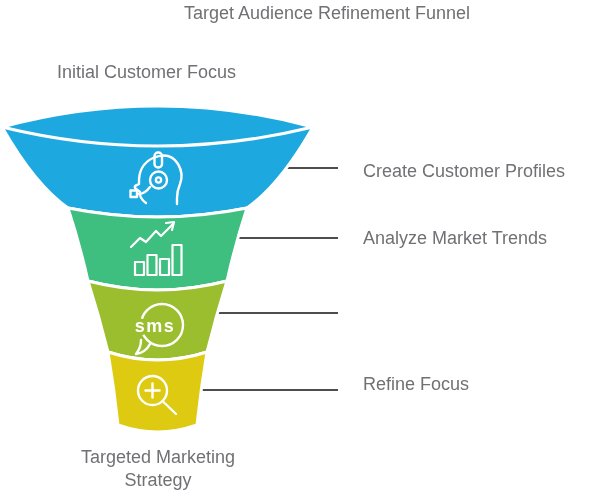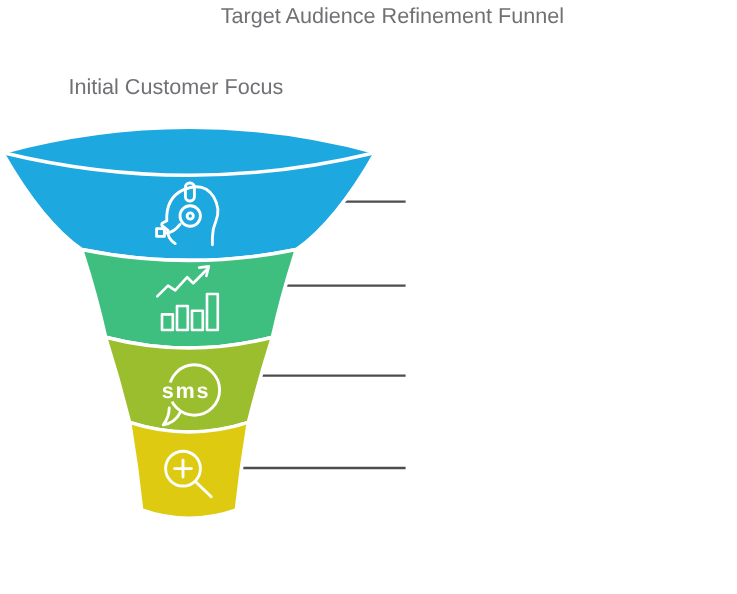--- a/index.html
+++ b/index.html
@@ -70,14 +70,18 @@
     </g>
 
     <g stroke="#FFFFFF" stroke-width="2.4" fill="none" stroke-linecap="round" stroke-linejoin="round">
       <circle cx="152.5" cy="295.5" r="14.5"></circle>
       <path d="M145.5,295.5 H159.5"></path>
       <path d="M152.5,288.5 V302.5"></path>
       <path d="M163,306.5 L176,319"></path>
     </g>
   </svg>
 
+  <div id="stage-label-0" class="txt stage-label">Create Customer Profiles</div>
+  <div id="stage-label-1" class="txt stage-label">Analyze Market Trends</div>
+  <div id="stage-label-3" class="txt stage-label">Refine Focus</div>
 
+  <div id="output-label" class="txt">Targeted Marketing Strategy</div>
 </div>
 
 </body></html>

